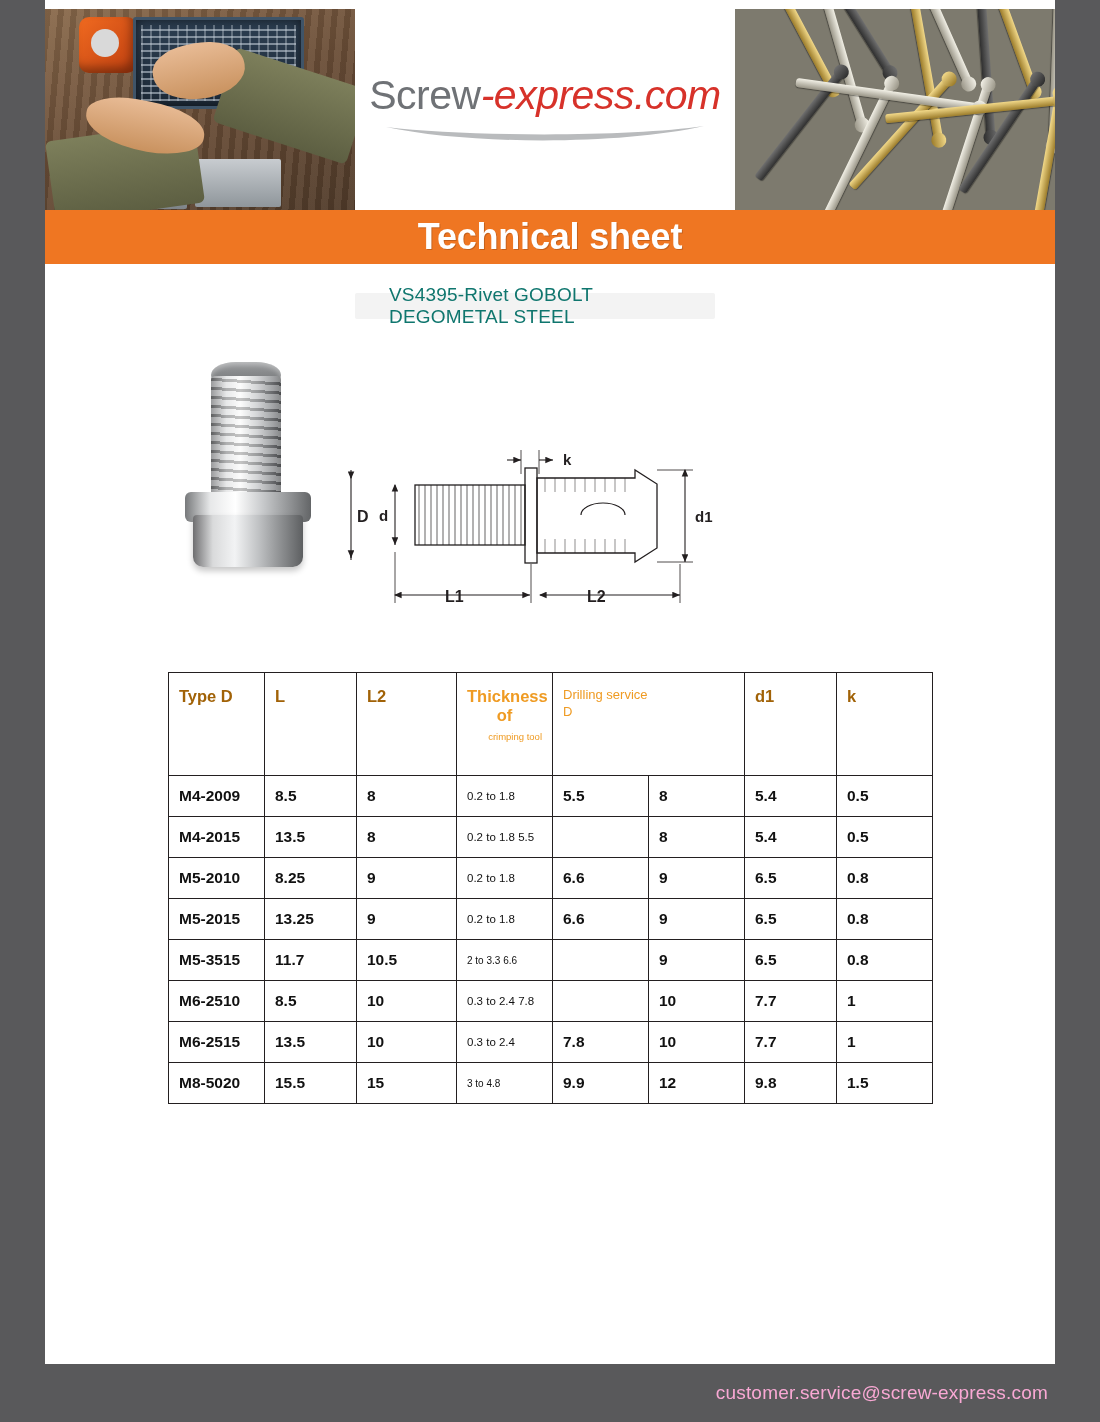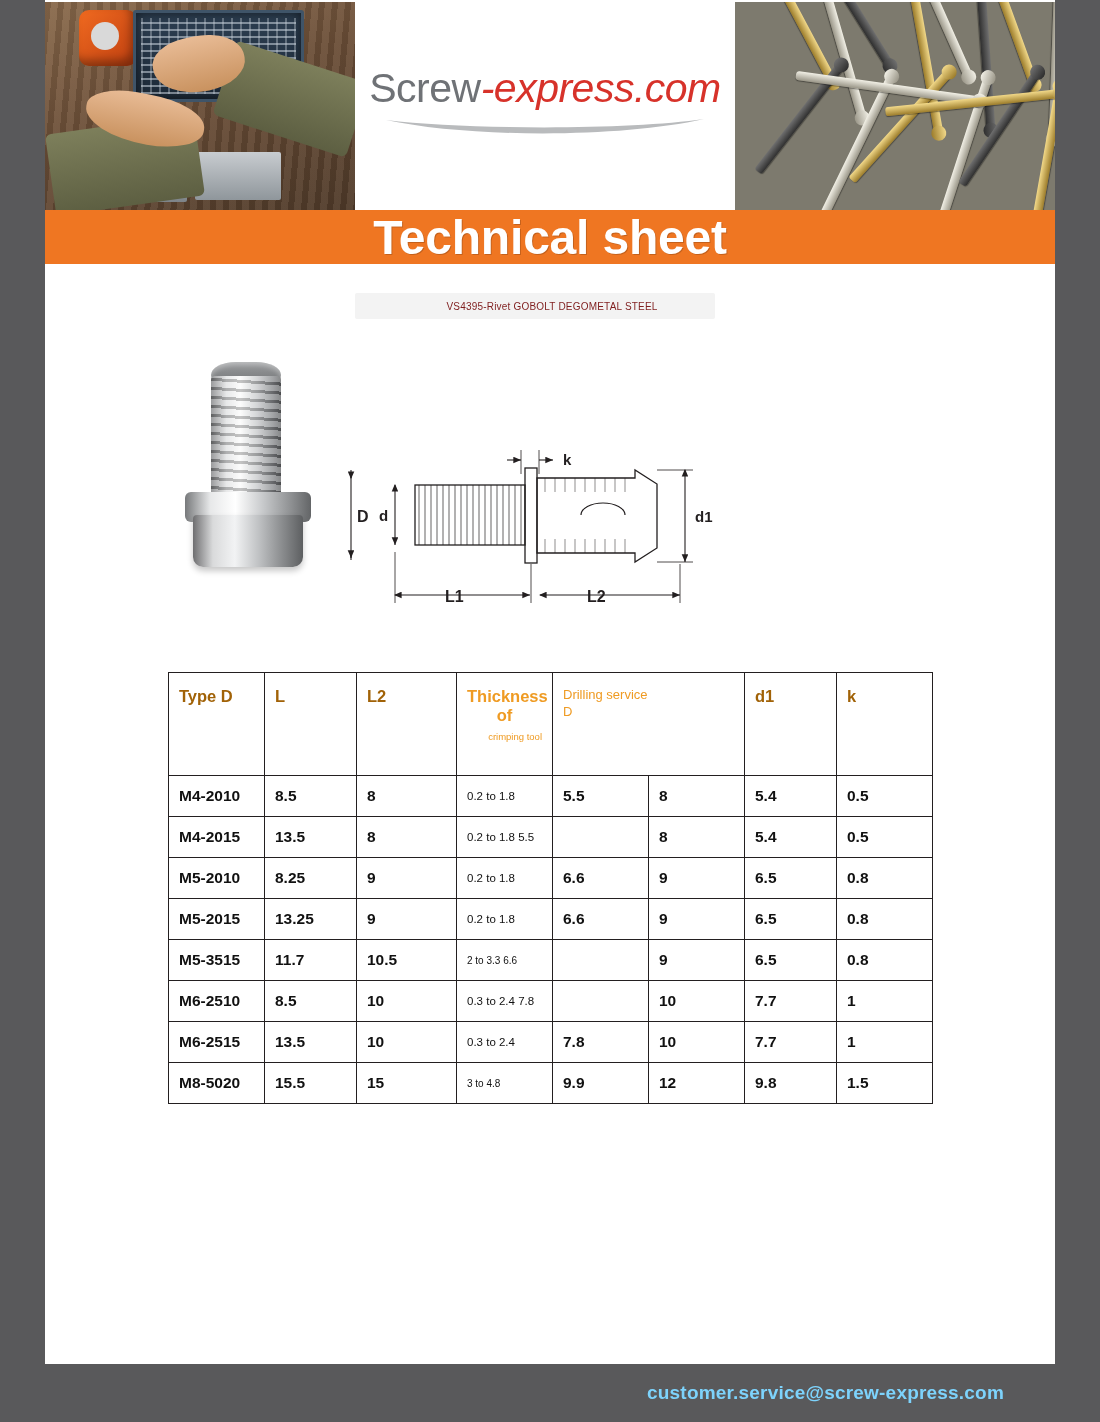--- a/index.html
+++ b/index.html
@@ -28,21 +28,21 @@
     height: 1422px;
     background: #59595b;
   }
   .rail.left { left: 0; }
   .rail.right { right: 0; }
 
   
   .header {
     position: absolute;
     left: 45px;
-    top: 2px;
+    top: 9px;
     width: 1010px;
     height: 210px;
     display: flex;
     background: #ffffff;
   }
   .header-photo {
     width: 310px;
     height: 210px;
     position: relative;
     overflow: hidden;
@@ -183,42 +183,42 @@
     top: 210px;
     width: 1010px;
     height: 54px;
     background: #ef7622;
     display: flex;
     align-items: center;
     justify-content: center;
   }
   .title-bar .tb-text {
     color: #ffffff;
-    font-size: 48px;
+    font-size: 36px;
     font-weight: bold;
     letter-spacing: -0.2px;
     text-shadow: 1px 1px 0 rgba(0,0,0,.18);
   }
 
   
   .subtitle {
     position: absolute;
     left: 355px;
     top: 293px;
     width: 360px;
     height: 26px;
     background: #f3f3f3;
     border-radius: 2px;
     display: flex;
     align-items: center;
     justify-content: center;
   }
   .subtitle span {
-    font-size: 10px;
-    color: #7f1d1d;
+    font-size: 19px;
+    color: #0f766e;
     letter-spacing: .2px;
     margin-left: 34px;
   }
 
   
   .product-photo {
     position: absolute;
     left: 175px;
     top: 340px;
     width: 160px;
@@ -341,24 +341,24 @@
     left: 0;
     bottom: 0;
     width: 1100px;
     height: 58px;
     background: #59595b;
     display: flex;
     align-items: center;
     justify-content: flex-end;
   }
   .footer .mail {
-    color: #7dd3fc;
+    color: #f9a8d4;
     font-size: 19px;
-    font-weight: bold;
-    margin-right: 96px;
+    font-weight: normal;
+    margin-right: 52px;
     letter-spacing: .2px;
   }
   .footer-gap {
     position: absolute;
     left: 45px;
     bottom: 58px;
     width: 1010px;
     height: 14px;
     background: #ffffff;
   }
@@ -551,21 +551,21 @@
           <th class="drill" colspan="2">
             <span>Drilling service</span><br>
             <span>D</span>
           </th>
           <th>d1</th>
           <th>k</th>
         </tr>
       </thead>
       <tbody>
         <tr>
-          <td>M4-2010</td>
+          <td>M4-2009</td>
           <td>8.5</td>
           <td>8</td>
           <td class="thickness">0.2 to 1.8</td>
           <td>5.5</td>
           <td>8</td>
           <td>5.4</td>
           <td>0.5</td>
         </tr>
         <tr>
           <td>M4-2015</td>

